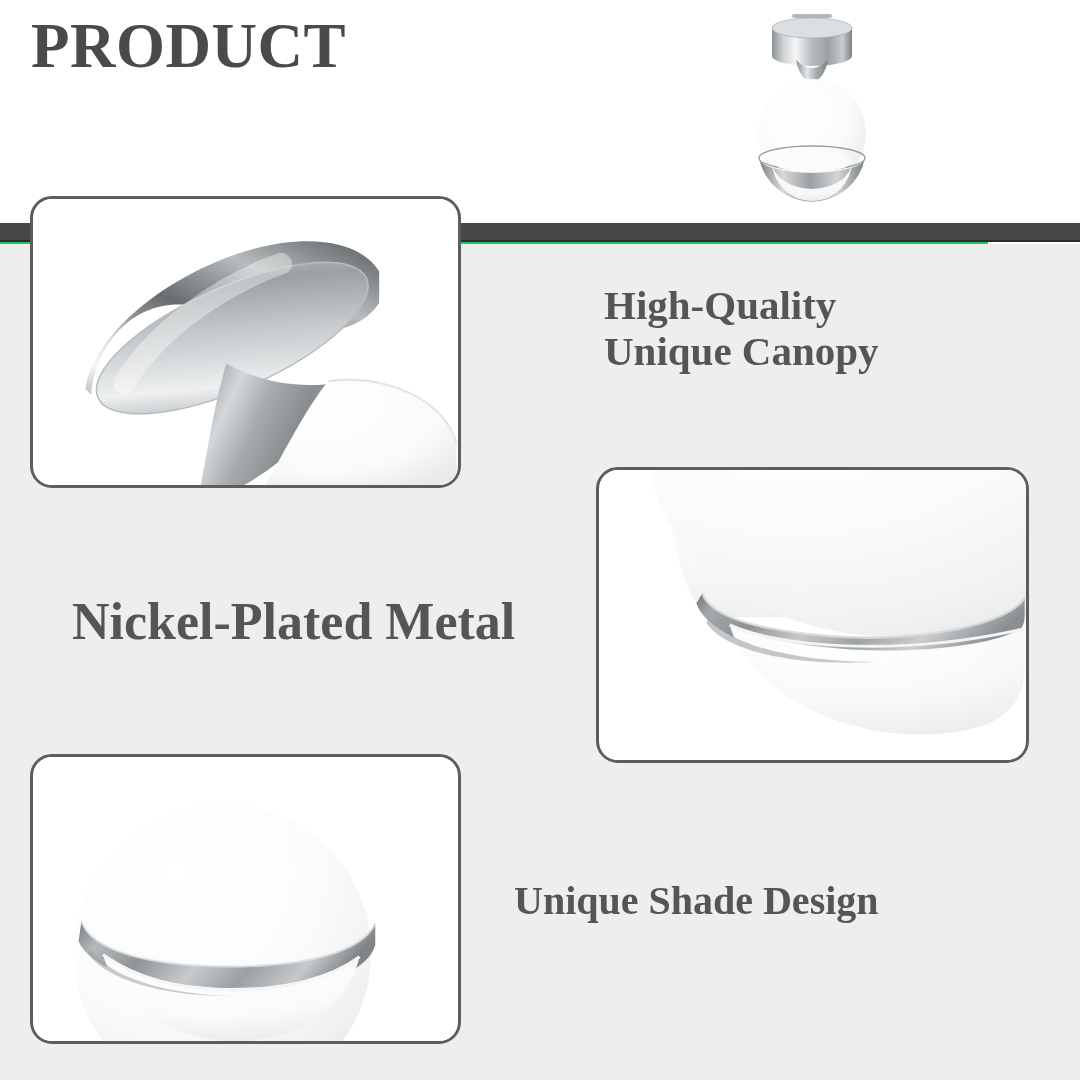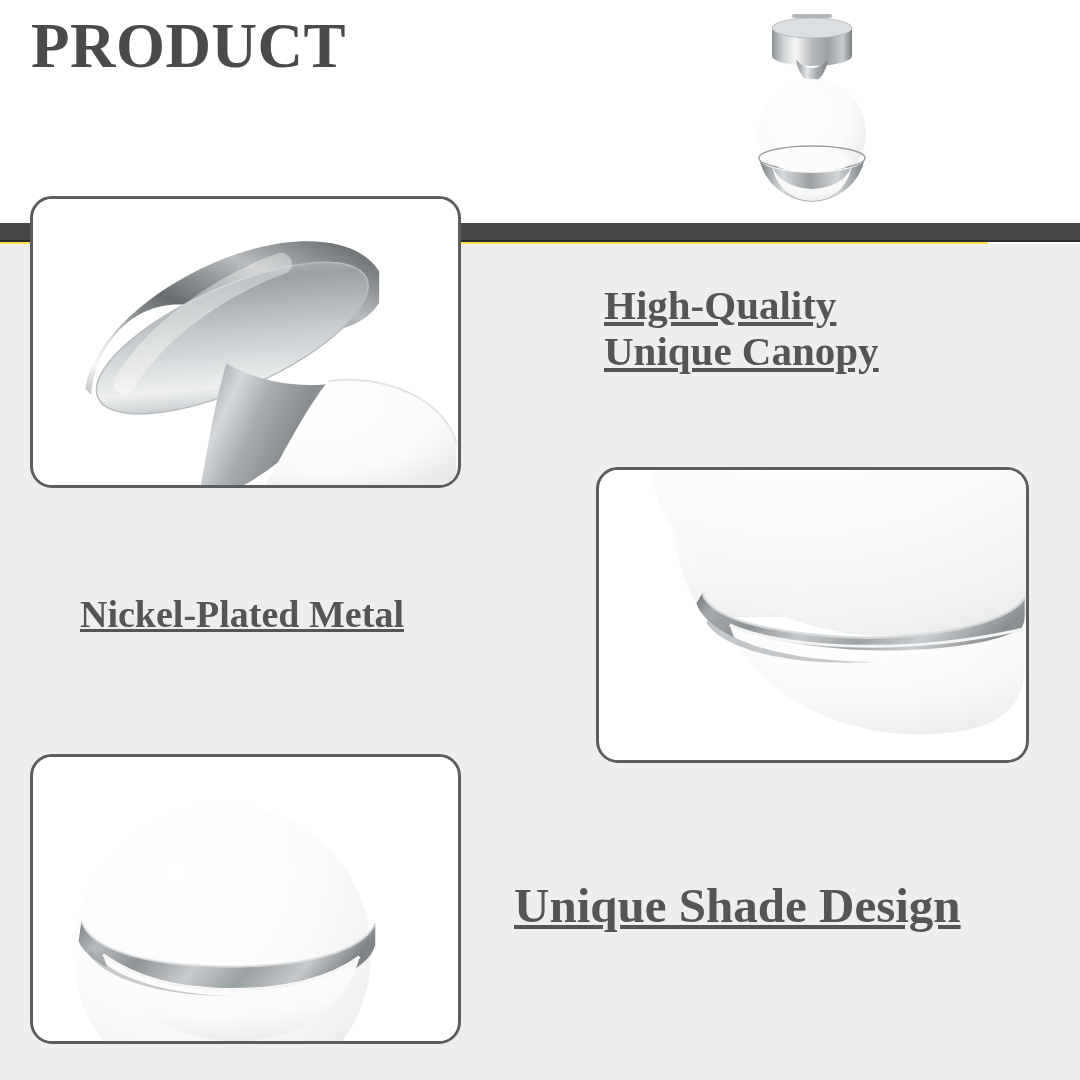--- a/index.html
+++ b/index.html
@@ -7,21 +7,21 @@
   html, body {
     width:1080px; height:1080px;
     font-family:"Liberation Serif", serif;
     background:#ffffff;
     overflow:hidden;
   }
 
   #page {
     position:relative;
     width:988px; height:1080px;
-    background:#fde047;
+    background:#22c55e;
   }
 
   
   .band-top {
     position:absolute; left:0; top:0;
     width:1080px; height:223px;
     background:#ffffff;
   }
   .band-rule {
     position:absolute; left:0; top:223px;
@@ -72,28 +72,28 @@
     position:absolute;
     font-weight:bold;
     color:#555555;
     line-height:1.12;
   }
   .cap-canopy {
     left:604px; top:283px; width:400px;
     font-size:41px;
   }
   .cap-metal {
-    left:80px; top:593px; width:520px;
-    font-size:38px;
+    left:72px; top:593px; width:520px;
+    font-size:52px;
   }
   .cap-shade {
     left:514px; top:879px; width:520px;
-    font-size:49px;
-  }
-  .caption .line { display:block;text-decoration:underline; }
+    font-size:40px;
+  }
+  .caption .line { display:block; }
 </style>
 </head>
 <body>
 
 <div id="page">
 
   <div class="band-top"></div>
   <div class="band-rule"></div>
   <div class="band-body"></div>
 

